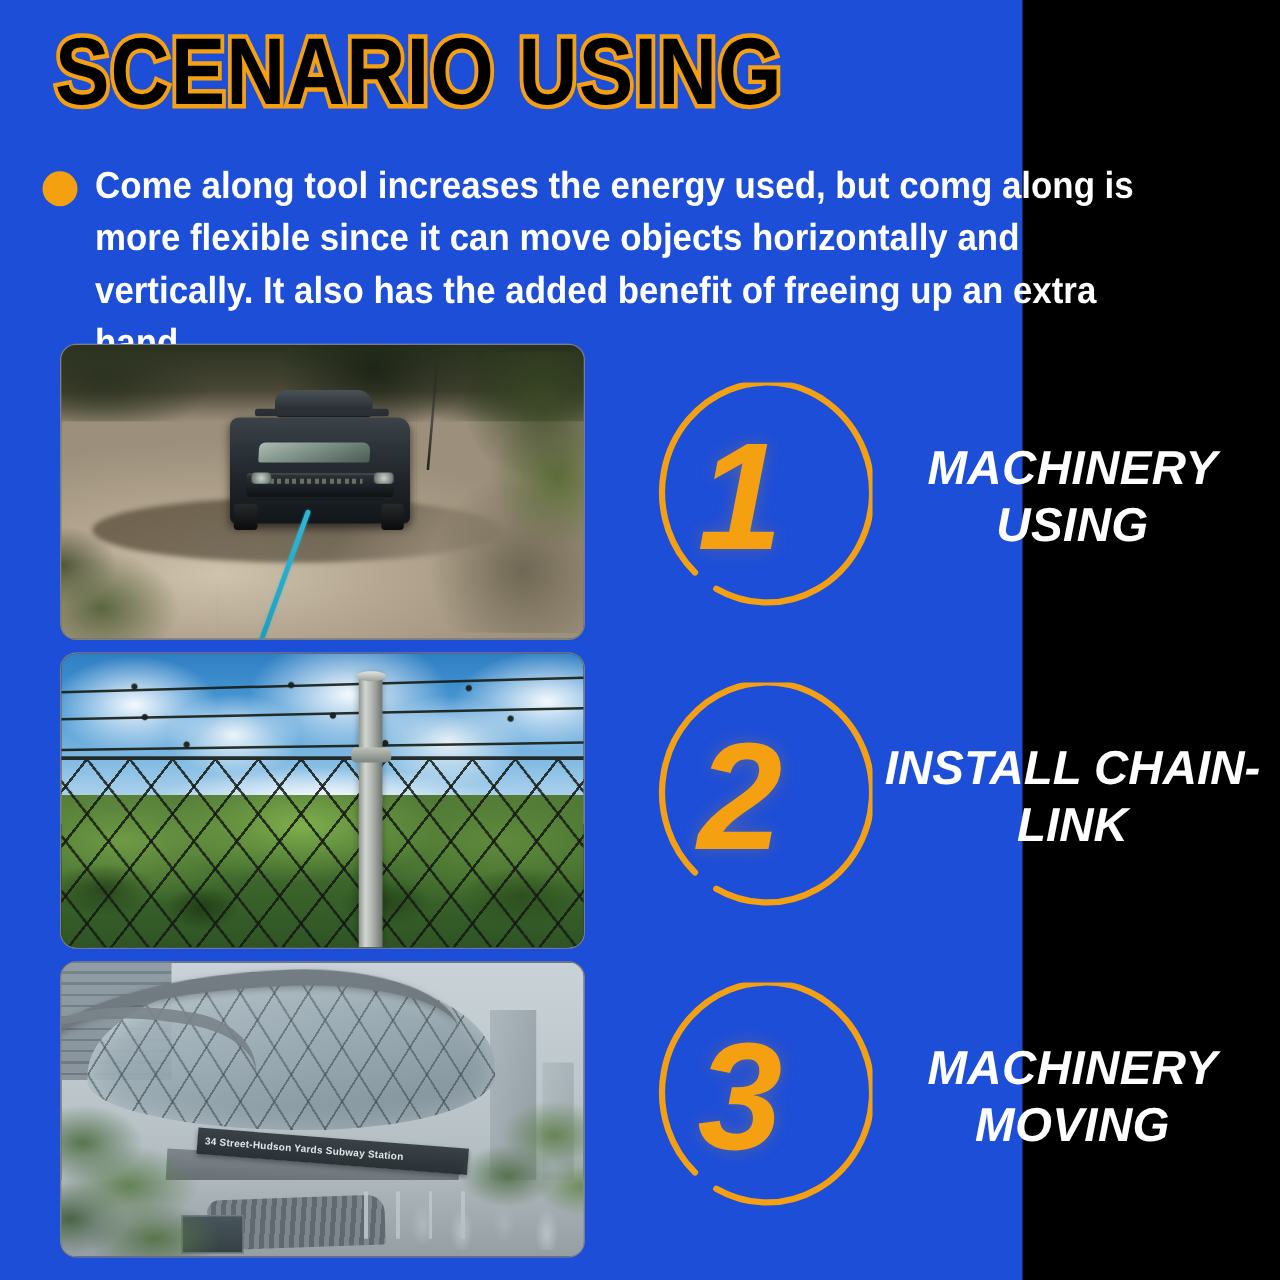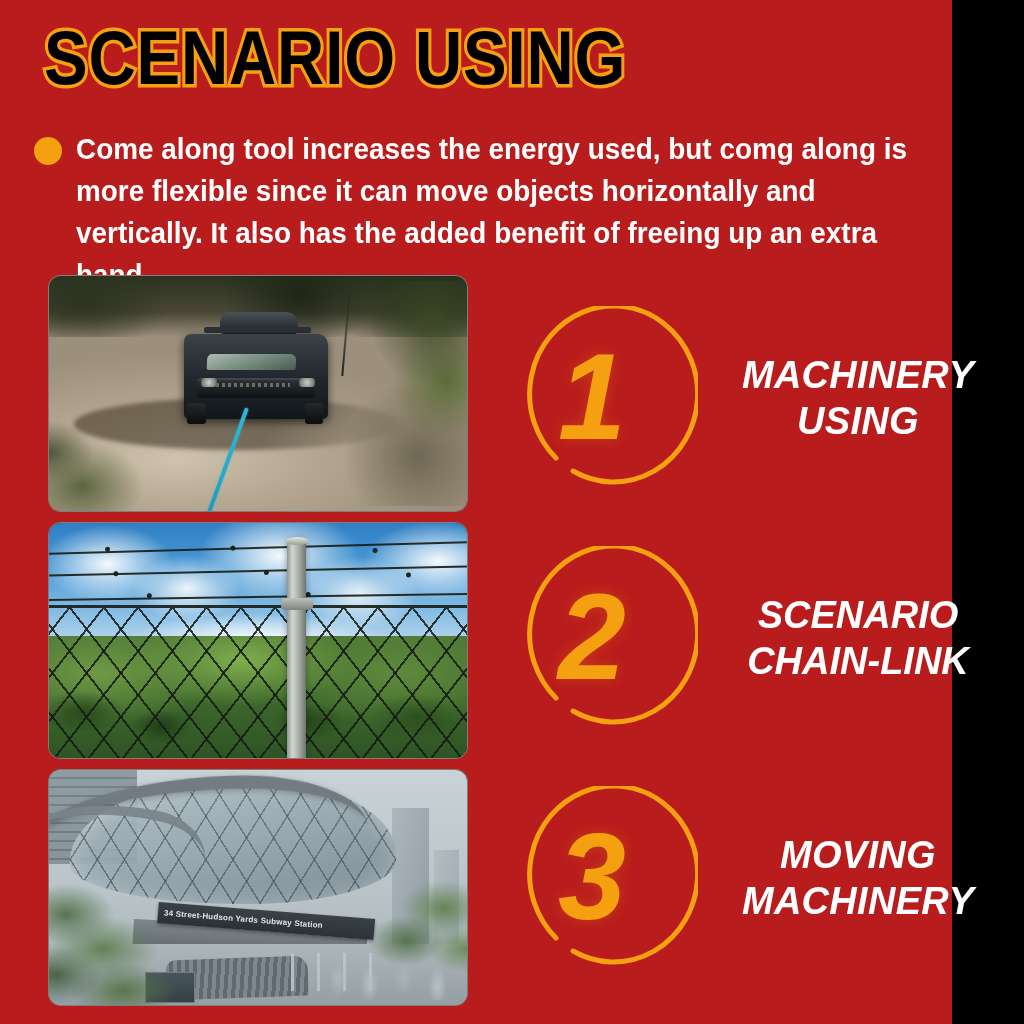--- a/index.html
+++ b/index.html
@@ -7,22 +7,22 @@
 
   html, body {
     width:1024px; height:1024px;
     background:#000;
     overflow:hidden;
     font-family:"Liberation Sans", sans-serif;
   }
 
   .poster {
     position:relative;
-    width:952px; height:1024px;
-    background:#b91c1c;
+    width:818px; height:1024px;
+    background:#1d4ed8;
   }
 
   
   .title {
     position:absolute;
     left:44px; top:16px;
     font-family:"Liberation Sans Narrow","Liberation Sans",sans-serif;
     font-weight:bold;
     font-size:76px;
     line-height:84px;
@@ -548,40 +548,40 @@
               <stop offset="14%" stop-color="#F5A011" stop-opacity="1"></stop>
               <stop offset="86%" stop-color="#F5A011" stop-opacity="1"></stop>
               <stop offset="100%" stop-color="#F5A011" stop-opacity="0"></stop>
             </linearGradient>
           </defs>
           <path d="M 36 152 A 84 88 0 1 1 53 165" fill="none" stroke="url(#g2)" stroke-width="5" stroke-linecap="round"></path>
         </svg>
         <span class="step-num">2</span>
       </div>
       <div class="step-label condensed">
-        <div>SCENARIO CHAIN-LINK</div>
+        <div>INSTALL CHAIN-LINK</div>
       </div>
     </div>
 
     <div class="step">
       <div class="step-badge">
         <svg class="ring" viewBox="0 0 178 182">
           <defs>
             <linearGradient id="g3" x1="0" y1="1" x2="1" y2="0">
               <stop offset="0%" stop-color="#F5A011" stop-opacity="0"></stop>
               <stop offset="14%" stop-color="#F5A011" stop-opacity="1"></stop>
               <stop offset="86%" stop-color="#F5A011" stop-opacity="1"></stop>
               <stop offset="100%" stop-color="#F5A011" stop-opacity="0"></stop>
             </linearGradient>
           </defs>
           <path d="M 36 152 A 84 88 0 1 1 53 165" fill="none" stroke="url(#g3)" stroke-width="5" stroke-linecap="round"></path>
         </svg>
         <span class="step-num">3</span>
       </div>
       <div class="step-label">
+        <div>MACHINERY</div>
         <div>MOVING</div>
-        <div>MACHINERY</div>
       </div>
     </div>
 
   </div>
 
 </div>
 
 </body></html>

